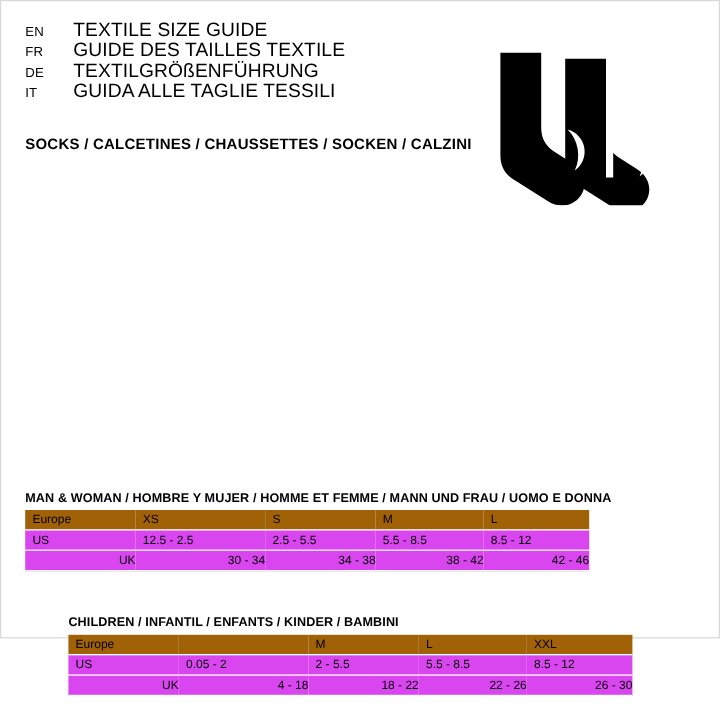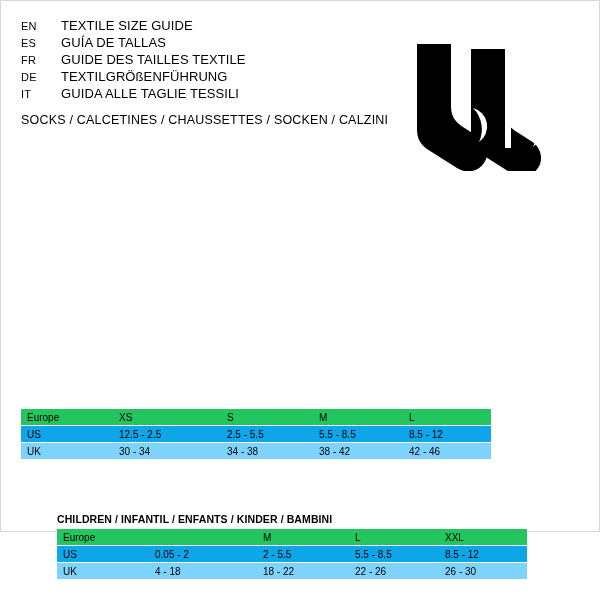--- a/index.html
+++ b/index.html
@@ -36,30 +36,30 @@
     line-height: 17px;
     height: 17px;
   }
   .lang-code {
     width: 40px;
     flex: 0 0 40px;
     font-size: 11px;
     letter-spacing: 0.2px;
   }
   .lang-text {
-    font-size: 13px;
+    font-size: 16px;
     letter-spacing: 0.1px;
   }
 
   .product-title {
     position: absolute;
     top: 112px;
     left: 20px;
     font-size: 12.5px;
-    font-weight: normal;
+    font-weight: bold;
     letter-spacing: 0.2px;
   }
 
   
   .socks-art {
     position: absolute;
     top: 20px;
     left: 408px;
     width: 160px;
     height: 150px;
@@ -87,49 +87,46 @@
     table-layout: fixed;
   }
   table.size-table td {
     font-size: 10px;
     height: 16px;
     padding: 0 0 0 6px;
     vertical-align: middle;
     border-bottom: 1px solid #ffffff;
   }
   table.size-table tr.head td {
-    background: #22c55e;
+    background: #a16207;
   }
   table.size-table tr.body td {
-    background: #0ea5e9;
+    background: #d946ef;
   }
   table.size-table tr.body.alt td {
-    background: #7dd3fc;
+    background: #d946ef;
+    text-align: right;
   }
   table.size-table col.c0 { width: 92px; }
   table.size-table col.c1 { width: 108px; }
   table.size-table col.c2 { width: 92px; }
   table.size-table col.c3 { width: 90px; }
   table.size-table col.c4 { width: 88px; }
 </style>
 </head>
 <body>
 
 <div class="page">
 
   <div class="lang-block">
     <div class="lang-row">
       <span class="lang-code">EN</span>
       <span class="lang-text">TEXTILE SIZE GUIDE</span>
     </div>
     <div class="lang-row">
-      <span class="lang-code">ES</span>
-      <span class="lang-text">GUÍA DE TALLAS</span>
-    </div>
-    <div class="lang-row">
       <span class="lang-code">FR</span>
       <span class="lang-text">GUIDE DES TAILLES TEXTILE</span>
     </div>
     <div class="lang-row">
       <span class="lang-code">DE</span>
       <span class="lang-text">TEXTILGRÖßENFÜHRUNG</span>
     </div>
     <div class="lang-row">
       <span class="lang-code">IT</span>
       <span class="lang-text">GUIDA ALLE TAGLIE TESSILI</span>
@@ -151,20 +148,21 @@
         <path d="M62 28 h34 v62 c0 10 4 16 12 21 l14 9 c10 6 13 18 7 27 -6 9 -18 11 -27 5 l-30 -19 c-7 -5 -10 -11 -10 -20 z"></path>
       </g>
 
       <path d="M64 87 a19 19 0 0 1 6 34 a30 30 0 0 0 -6 -34 z" fill="#ffffff"></path>
 
       <path d="M96 23 h6 v104 h-6 z" fill="#ffffff"></path>
     </svg>
   </div>
 
   <div class="table-section men">
+    <div class="table-caption">MAN &amp; WOMAN / HOMBRE Y MUJER / HOMME ET FEMME / MANN UND FRAU / UOMO E DONNA</div>
     <table class="size-table">
       <colgroup>
         <col class="c0">
           <col class="c1">
           <col class="c2">
           <col class="c3">
           <col class="c4">
       </colgroup>
       <tbody>
         <tr class="head">

